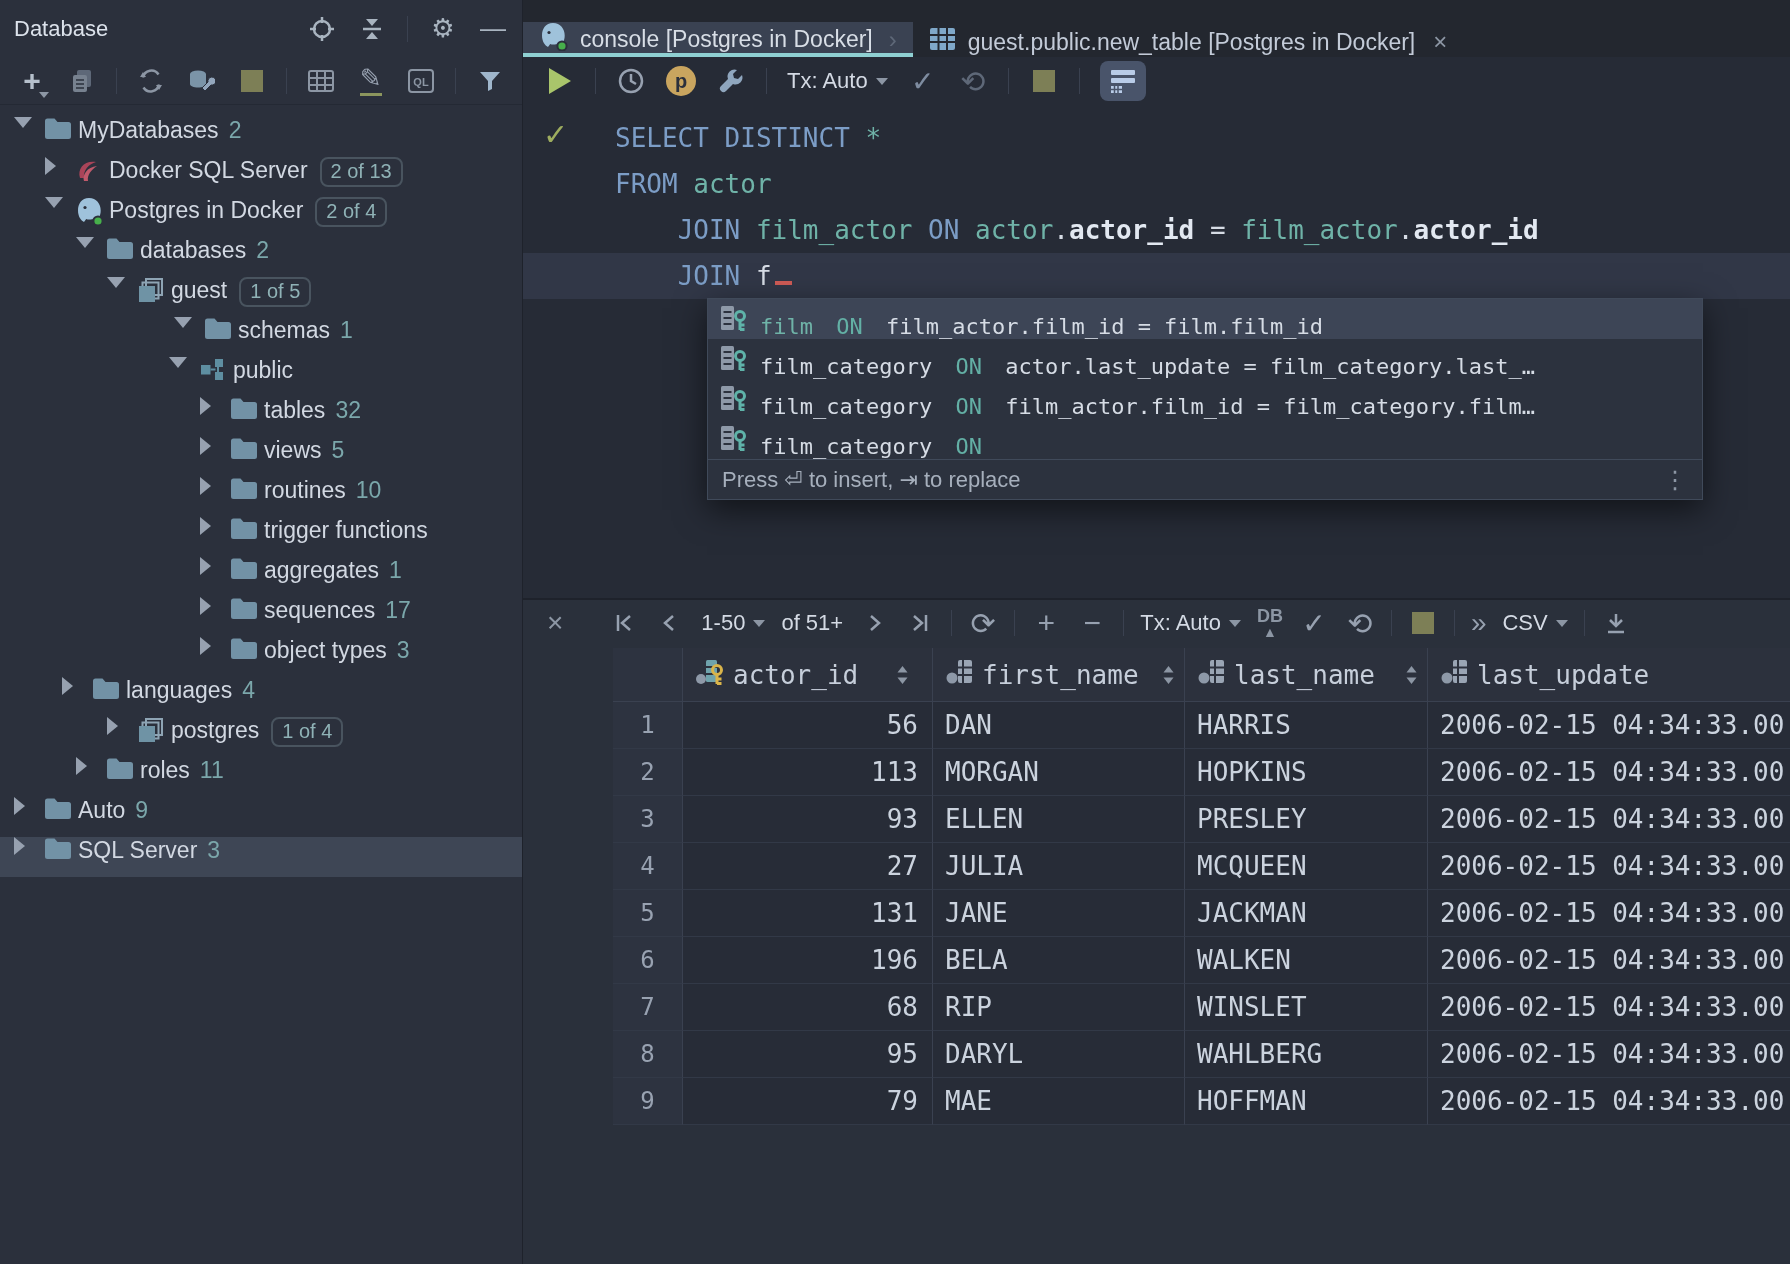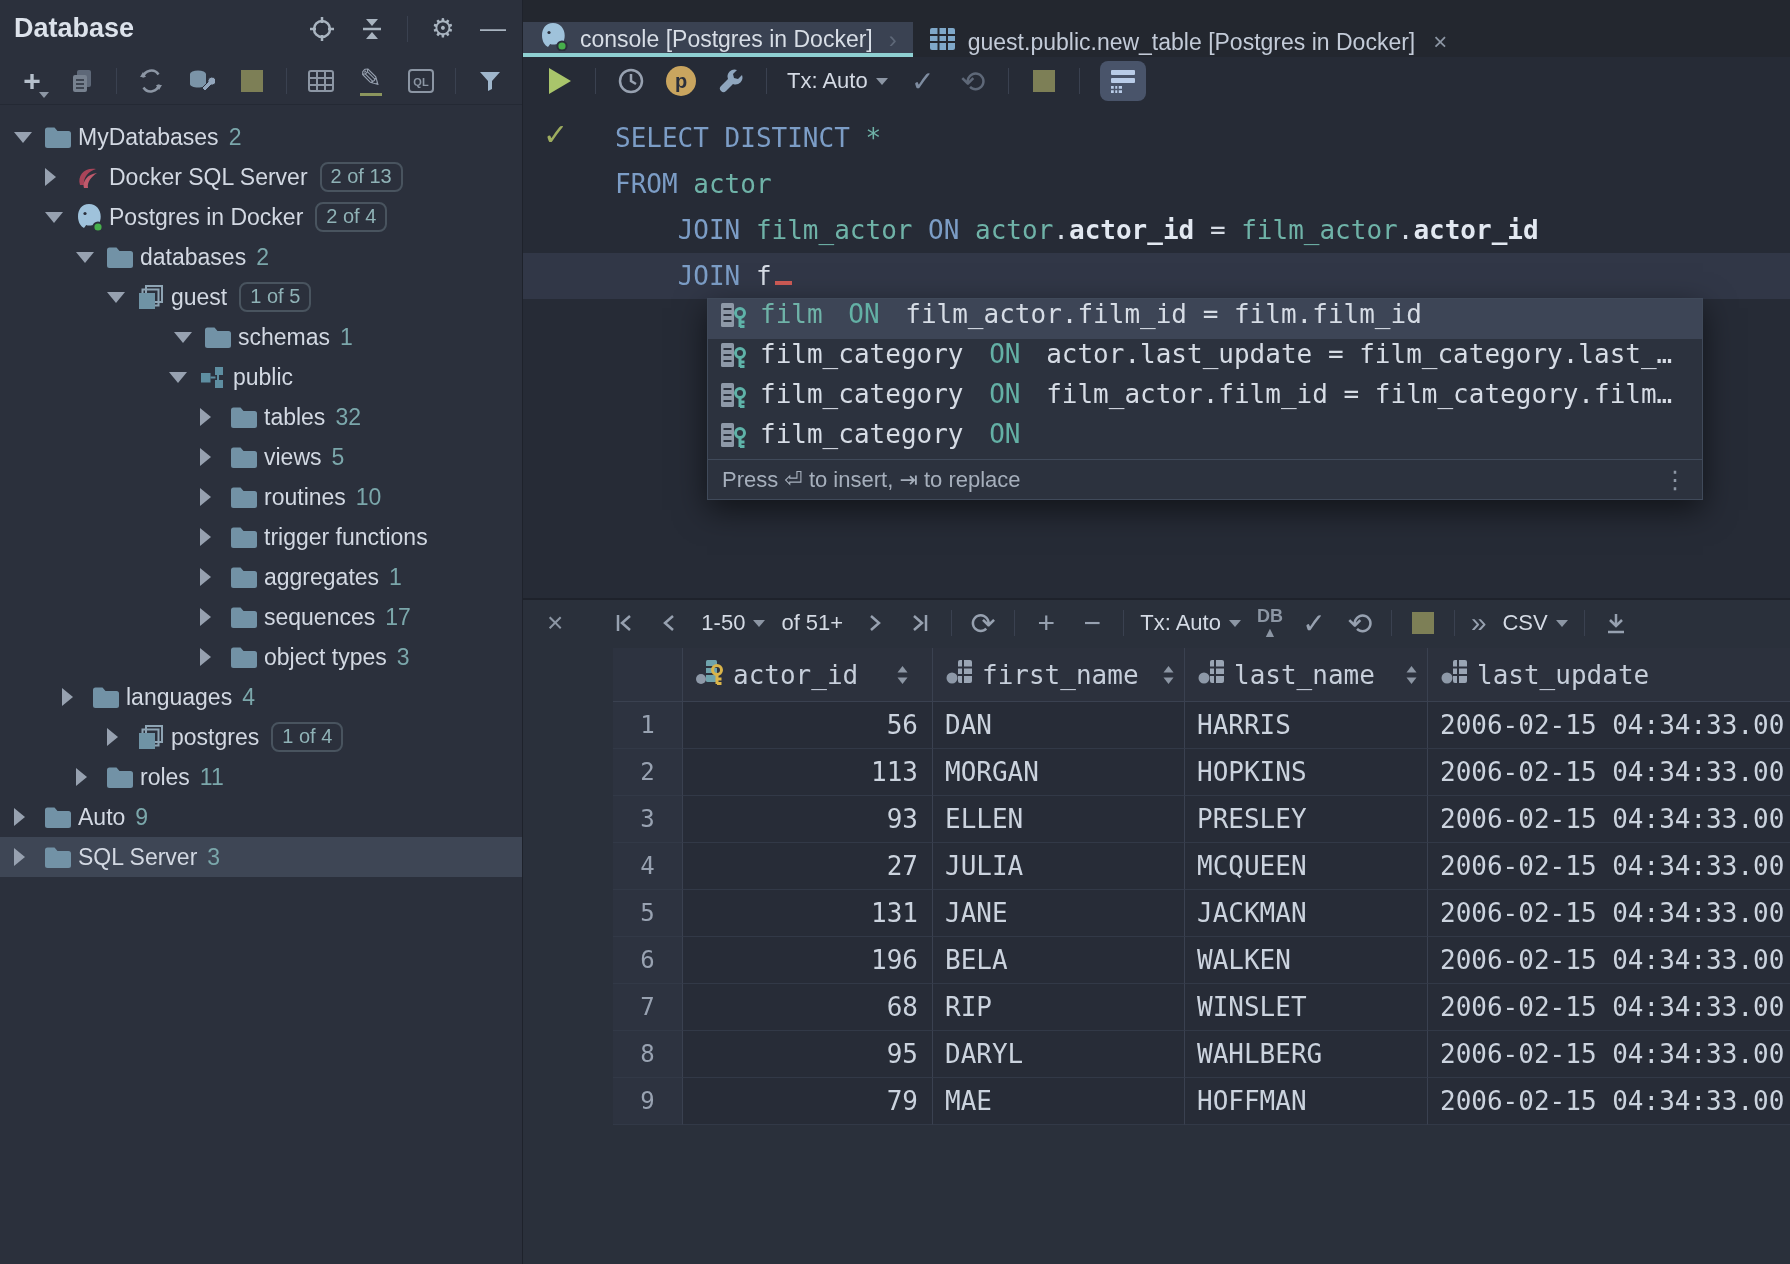--- a/index.html
+++ b/index.html
@@ -4,37 +4,37 @@
 <style>
   * { margin:0; padding:0; box-sizing:border-box; }
   html,body { width:1790px; height:1264px; overflow:hidden; background:#262B36;
               font-family:"Liberation Sans", sans-serif; -webkit-font-smoothing:antialiased; }
   .app { position:relative; width:1790px; height:1264px; }
 
   
   .sidebar { position:absolute; left:0; top:0; width:523px; height:1264px;
              background:#2B303C; border-right:1px solid #1E222B; }
   .sb-header { height:57px; display:flex; align-items:center; padding:0 14px; }
-  .sb-title { font-size:27px; color:#DCE2EB; font-weight:700; flex:0 0 auto; }
+  .sb-title { font-size:22px; color:#DCE2EB; font-weight:400; flex:0 0 auto; }
   .sb-head-icons { margin-left:auto; display:flex; align-items:center; gap:20px; }
   .hdivider { width:1px; height:26px; background:#3A4150; }
   .icon-btn { display:inline-flex; align-items:center; justify-content:center;
               width:30px; height:30px; color:#A9B4C0; font-size:26px; cursor:default; }
   .sb-toolbar { height:48px; display:flex; align-items:center; gap:18px; padding:0 16px;
                 border-bottom:1px solid #242934; }
   .sb-toolbar .icon-btn { width:34px; }
   .plus-glyph { font-size:30px; color:#B6C0CC; font-weight:bold; line-height:1; position:relative; }
   .plus-glyph::after { content:""; position:absolute; right:-8px; bottom:-2px;
         border-left:5px solid transparent; border-right:5px solid transparent; border-top:6px solid #8C96A4; }
   .olive-square { width:22px; height:22px; background:#7D7F56; }
   .pencil-glyph { font-size:26px; color:#97A1B0; border-bottom:3px solid #8C965E; line-height:1; padding-bottom:2px;}
 
   
   .tree { padding-top:12px; font-size:23px; color:#D2D8E2; }
-  .tree-row { height:40px; display:flex; align-items:center; white-space:nowrap; }
+  .tree-row { height:40px; display:flex; align-items:flex-start; white-space:nowrap; }
   .tree-row.selected { background:#3E4655; }
   .twisty { width:30px; flex:0 0 30px; display:inline-flex; align-items:center; }
   .twisty.open::before { content:""; border-left:9px solid transparent; border-right:9px solid transparent;
                          border-top:11px solid #97A1B0; }
   .twisty.closed::before { content:""; border-top:9px solid transparent; border-bottom:9px solid transparent;
                            border-left:11px solid #97A1B0; }
   .tree-ic { width:34px; flex:0 0 34px; display:inline-flex; align-items:center; }
   .tree-label { margin-right:10px; }
   .count { color:#7BA7AB; margin-right:8px; }
   .badge { border:2px solid #49545F; border-radius:8px; color:#8FB2B6; font-size:20px;
@@ -70,22 +70,22 @@
   .code-line.current { background:#313747; }
   .kw  { color:#7C9DC6; }
   .tbl { color:#6FB3A8; }
   .col { color:#E2E8F1; font-weight:bold; }
   .pl  { color:#D6DCE5; }
   .cursor { display:inline-block; width:17px; height:4px; background:#CE5B56; margin-left:3px; }
 
   
   .popup { position:absolute; left:707px; top:298px; width:996px; background:#2C323E;
            border:1px solid #404A5A; box-shadow:0 10px 30px rgba(0,0,0,.55); z-index:10; }
-  .popup-item { height:40px; display:flex; align-items:flex-start; gap:10px; padding:0 10px;
-                font-family:"DejaVu Sans Mono", monospace; font-size:26px; color:#D6DCE5; white-space:nowrap; overflow:hidden; }
+  .popup-item { height:40px; display:flex; align-items:flex-end; gap:10px; padding:0 10px;
+                font-family:"DejaVu Sans Mono", monospace; font-size:22px; color:#D6DCE5; white-space:nowrap; overflow:hidden; }
   .popup-item.selected { background:#3D4556; }
   .popup-item .name { color:#D6DCE5; }
   .popup-item.selected .name { color:#6FB3A8; }
   .popup-item .on { color:#63B0A5; }
   .popup-footer { height:40px; border-top:1px solid #404A5A; display:flex; align-items:center;
                   padding:0 14px; color:#A6AFBC; font-size:22px; }
   .kebab { margin-left:auto; color:#8C96A4; font-size:24px; letter-spacing:1px; }
 
   
   .results { position:absolute; left:0; top:598px; width:1267px; height:666px;

